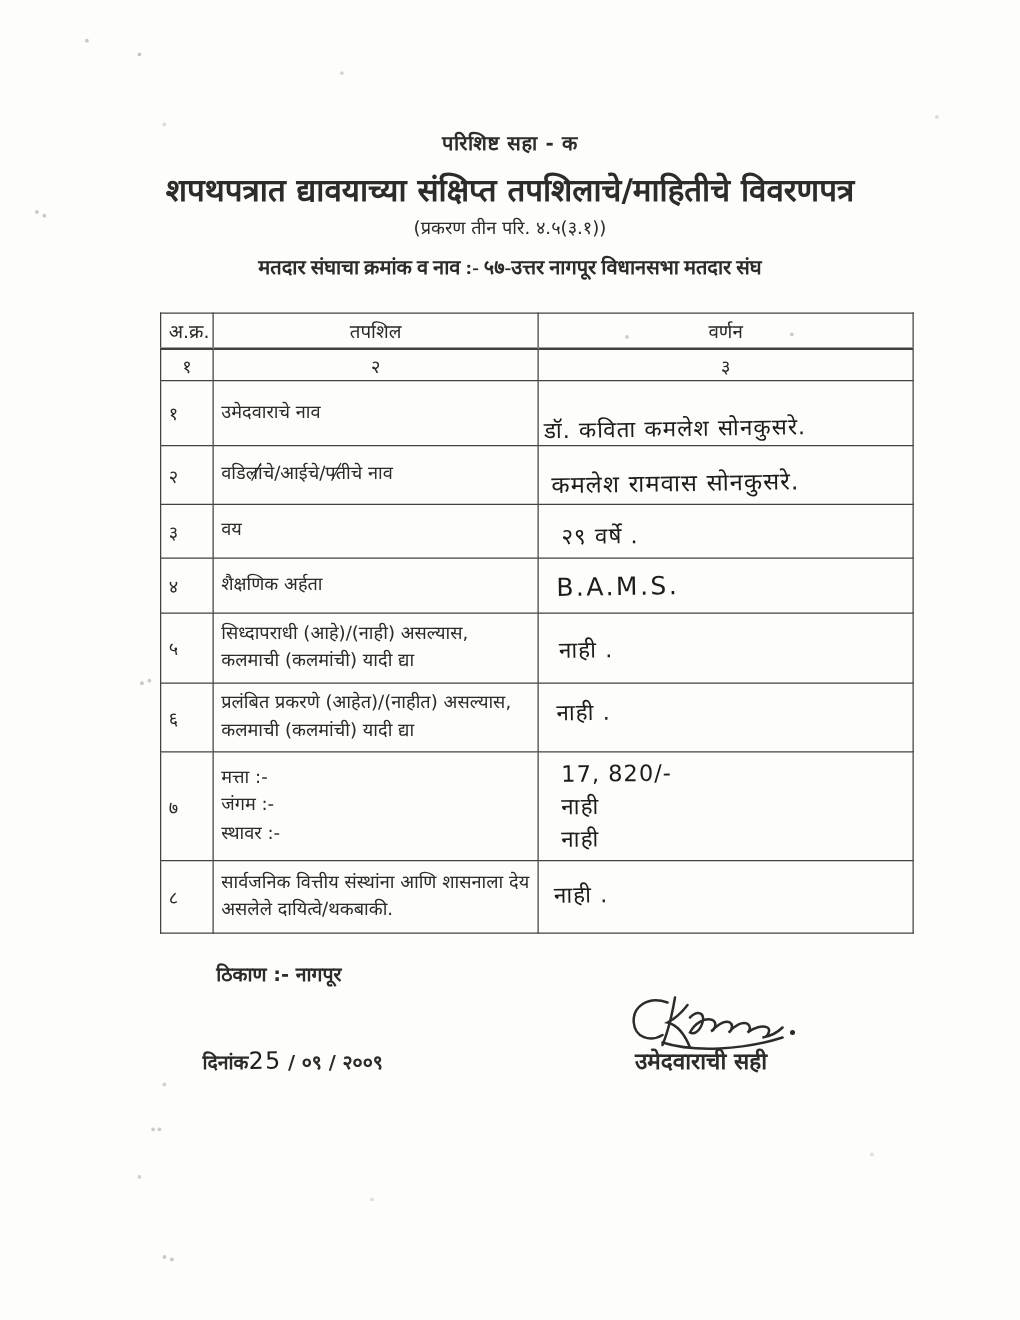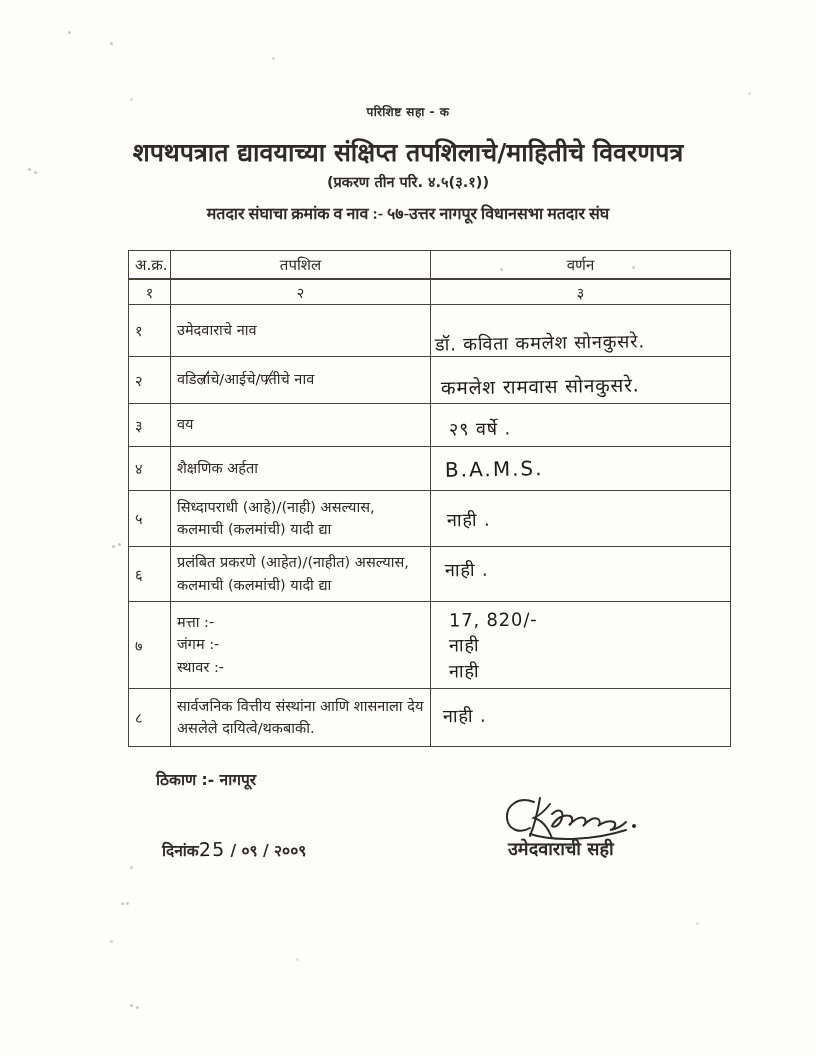--- a/index.html
+++ b/index.html
@@ -9,23 +9,23 @@
     width:816px; height:1056px;
     background:#fdfdfc;
     font-family:"DejaVu Sans", sans-serif;
     color:#2b2a28;
     overflow:hidden;
   }
   .print { color:#2e2c29; }
 
   
   .hdr { position:absolute; left:0; width:816px; text-align:center; }
-  .hdr1 { top:103px; font-size:12px; font-weight:bold; letter-spacing:0.5px; }
+  .hdr1 { top:103px; font-size:16px; font-weight:bold; letter-spacing:0.5px; }
   .hdr2 { top:134px; font-size:25px; font-weight:bold; }
-  .hdr3 { top:171px; font-size:14.5px; font-weight:bold; }
+  .hdr3 { top:171px; font-size:14.5px; font-weight:normal; }
   .hdr4 { top:202px; font-size:16px; font-weight:bold;font-family:Liberation Serif, serif; }
 
   
   .doc-table {
     position:absolute; left:128px; top:250px; width:602px;
     border:1.6px solid #45423c;
     border-collapse:collapse;
     table-layout:fixed;
     font-size:14.5px;
   }
@@ -72,21 +72,21 @@
   .strike {
     position:absolute; width:16px; height:0;
     border-top:1.6px solid #2a2925;
     transform:rotate(-62deg);
   }
   .strike.s1 { left:26px; top:20px; }
   .strike.s2 { left:90px; top:20px; }
 
   
   .footer-line { position:absolute; font-size:15.5px; font-weight:bold; }
-  .place-line { left:156px; top:768px; }
+  .place-line { left:173px; top:768px; }
   .date-line  { left:162px; top:838px; }
   .date-line .hw-date { font-size:19px; font-weight:normal; letter-spacing:1px; }
   .sig-block { position:absolute; left:500px; top:792px; width:200px; }
   .sig-caption { position:absolute; left:8px; top:44px; font-size:18px; font-weight:bold; }
   .sig-dot { position:absolute; left:132px; top:32px; width:4px; height:4px; background:#2a2925; border-radius:50%; }
 
   
   .speck { position:absolute; width:3px; height:3px; border-radius:50%; background:#9a9a94; opacity:.55; }
 </style>
 </head>

